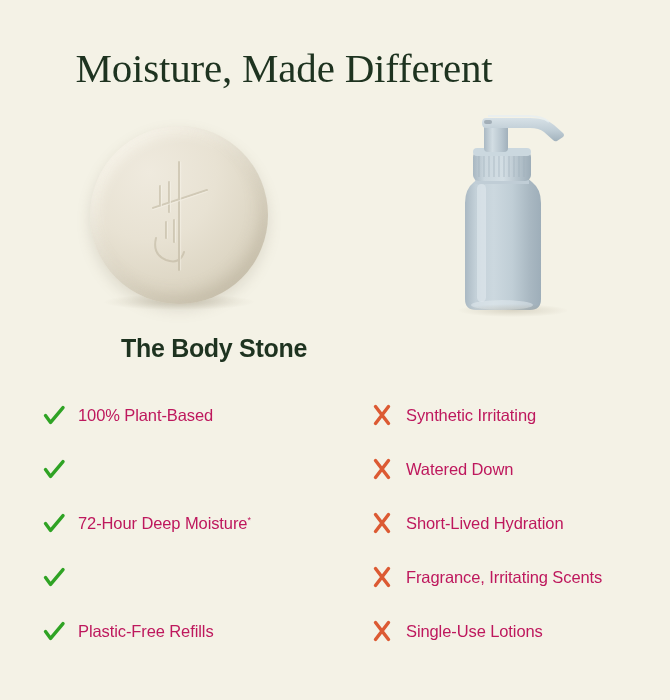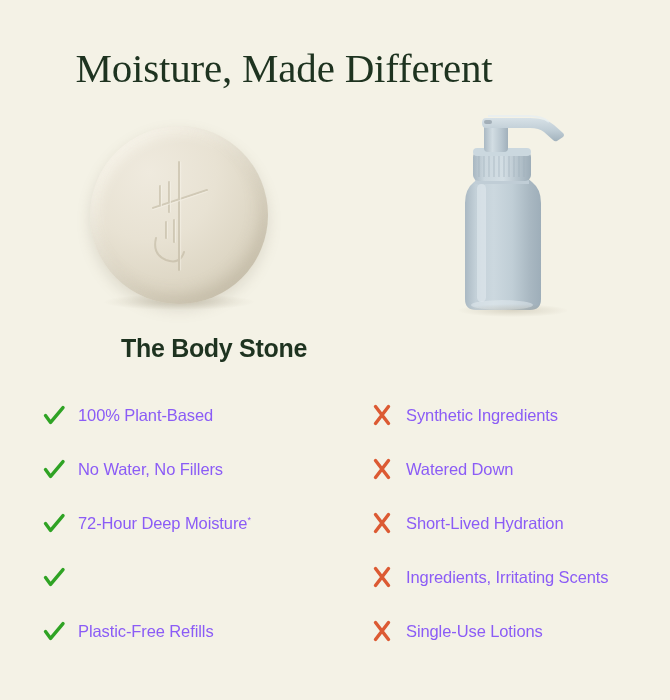--- a/index.html
+++ b/index.html
@@ -144,21 +144,21 @@
     flex: 0 0 auto;
     width: 24px;
     height: 24px;
     margin-right: 12px;
     display: block;
   }
   .item-text {
     font-family: "Liberation Sans", sans-serif;
     font-size: 16.5px;
     line-height: 22px;
-    color: #8b5cf6;
+    color: #be185d;
     letter-spacing: -0.1px;
     white-space: nowrap;
   }
   .item-text sup {
     font-size: 9px;
     vertical-align: super;
     line-height: 0;
   }
 </style>
 </head>
@@ -290,21 +290,20 @@
       <div class="row">
         <svg class="mark" viewBox="0 0 24 24">
           <path d="M3.5 12.6 L8.6 19.4 L21 4.6" fill="none" stroke="#2fa324" stroke-width="3.4" stroke-linecap="round" stroke-linejoin="round"></path>
         </svg>
         <span class="item-text">100% Plant-Based</span>
       </div>
       <div class="row">
         <svg class="mark" viewBox="0 0 24 24">
           <path d="M3.5 12.6 L8.6 19.4 L21 4.6" fill="none" stroke="#2fa324" stroke-width="3.4" stroke-linecap="round" stroke-linejoin="round"></path>
         </svg>
-        <span class="item-text">No Water, No Fillers</span>
       </div>
       <div class="row">
         <svg class="mark" viewBox="0 0 24 24">
           <path d="M3.5 12.6 L8.6 19.4 L21 4.6" fill="none" stroke="#2fa324" stroke-width="3.4" stroke-linecap="round" stroke-linejoin="round"></path>
         </svg>
         <span class="item-text"><span>72-Hour Deep Moisture</span><sup>*</sup></span>
       </div>
       <div class="row">
         <svg class="mark" viewBox="0 0 24 24">
           <path d="M3.5 12.6 L8.6 19.4 L21 4.6" fill="none" stroke="#2fa324" stroke-width="3.4" stroke-linecap="round" stroke-linejoin="round"></path>
@@ -316,39 +315,39 @@
         </svg>
         <span class="item-text">Plastic-Free Refills</span>
       </div>
     </div>
 
     <div class="col right">
       <div class="row">
         <svg class="mark" viewBox="0 0 24 24">
           <path d="M5.5 3.5 L18.5 20.5 M18.5 3.5 L5.5 20.5" fill="none" stroke="#dc5a33" stroke-width="3.4" stroke-linecap="round"></path>
         </svg>
-        <span class="item-text">Synthetic Ingredients</span>
+        <span class="item-text">Synthetic Irritating</span>
       </div>
       <div class="row">
         <svg class="mark" viewBox="0 0 24 24">
           <path d="M5.5 3.5 L18.5 20.5 M18.5 3.5 L5.5 20.5" fill="none" stroke="#dc5a33" stroke-width="3.4" stroke-linecap="round"></path>
         </svg>
         <span class="item-text">Watered Down</span>
       </div>
       <div class="row">
         <svg class="mark" viewBox="0 0 24 24">
           <path d="M5.5 3.5 L18.5 20.5 M18.5 3.5 L5.5 20.5" fill="none" stroke="#dc5a33" stroke-width="3.4" stroke-linecap="round"></path>
         </svg>
         <span class="item-text">Short-Lived Hydration</span>
       </div>
       <div class="row">
         <svg class="mark" viewBox="0 0 24 24">
           <path d="M5.5 3.5 L18.5 20.5 M18.5 3.5 L5.5 20.5" fill="none" stroke="#dc5a33" stroke-width="3.4" stroke-linecap="round"></path>
         </svg>
-        <span class="item-text">Ingredients, Irritating Scents</span>
+        <span class="item-text">Fragrance, Irritating Scents</span>
       </div>
       <div class="row">
         <svg class="mark" viewBox="0 0 24 24">
           <path d="M5.5 3.5 L18.5 20.5 M18.5 3.5 L5.5 20.5" fill="none" stroke="#dc5a33" stroke-width="3.4" stroke-linecap="round"></path>
         </svg>
         <span class="item-text">Single-Use Lotions</span>
       </div>
     </div>
 
   </div>

